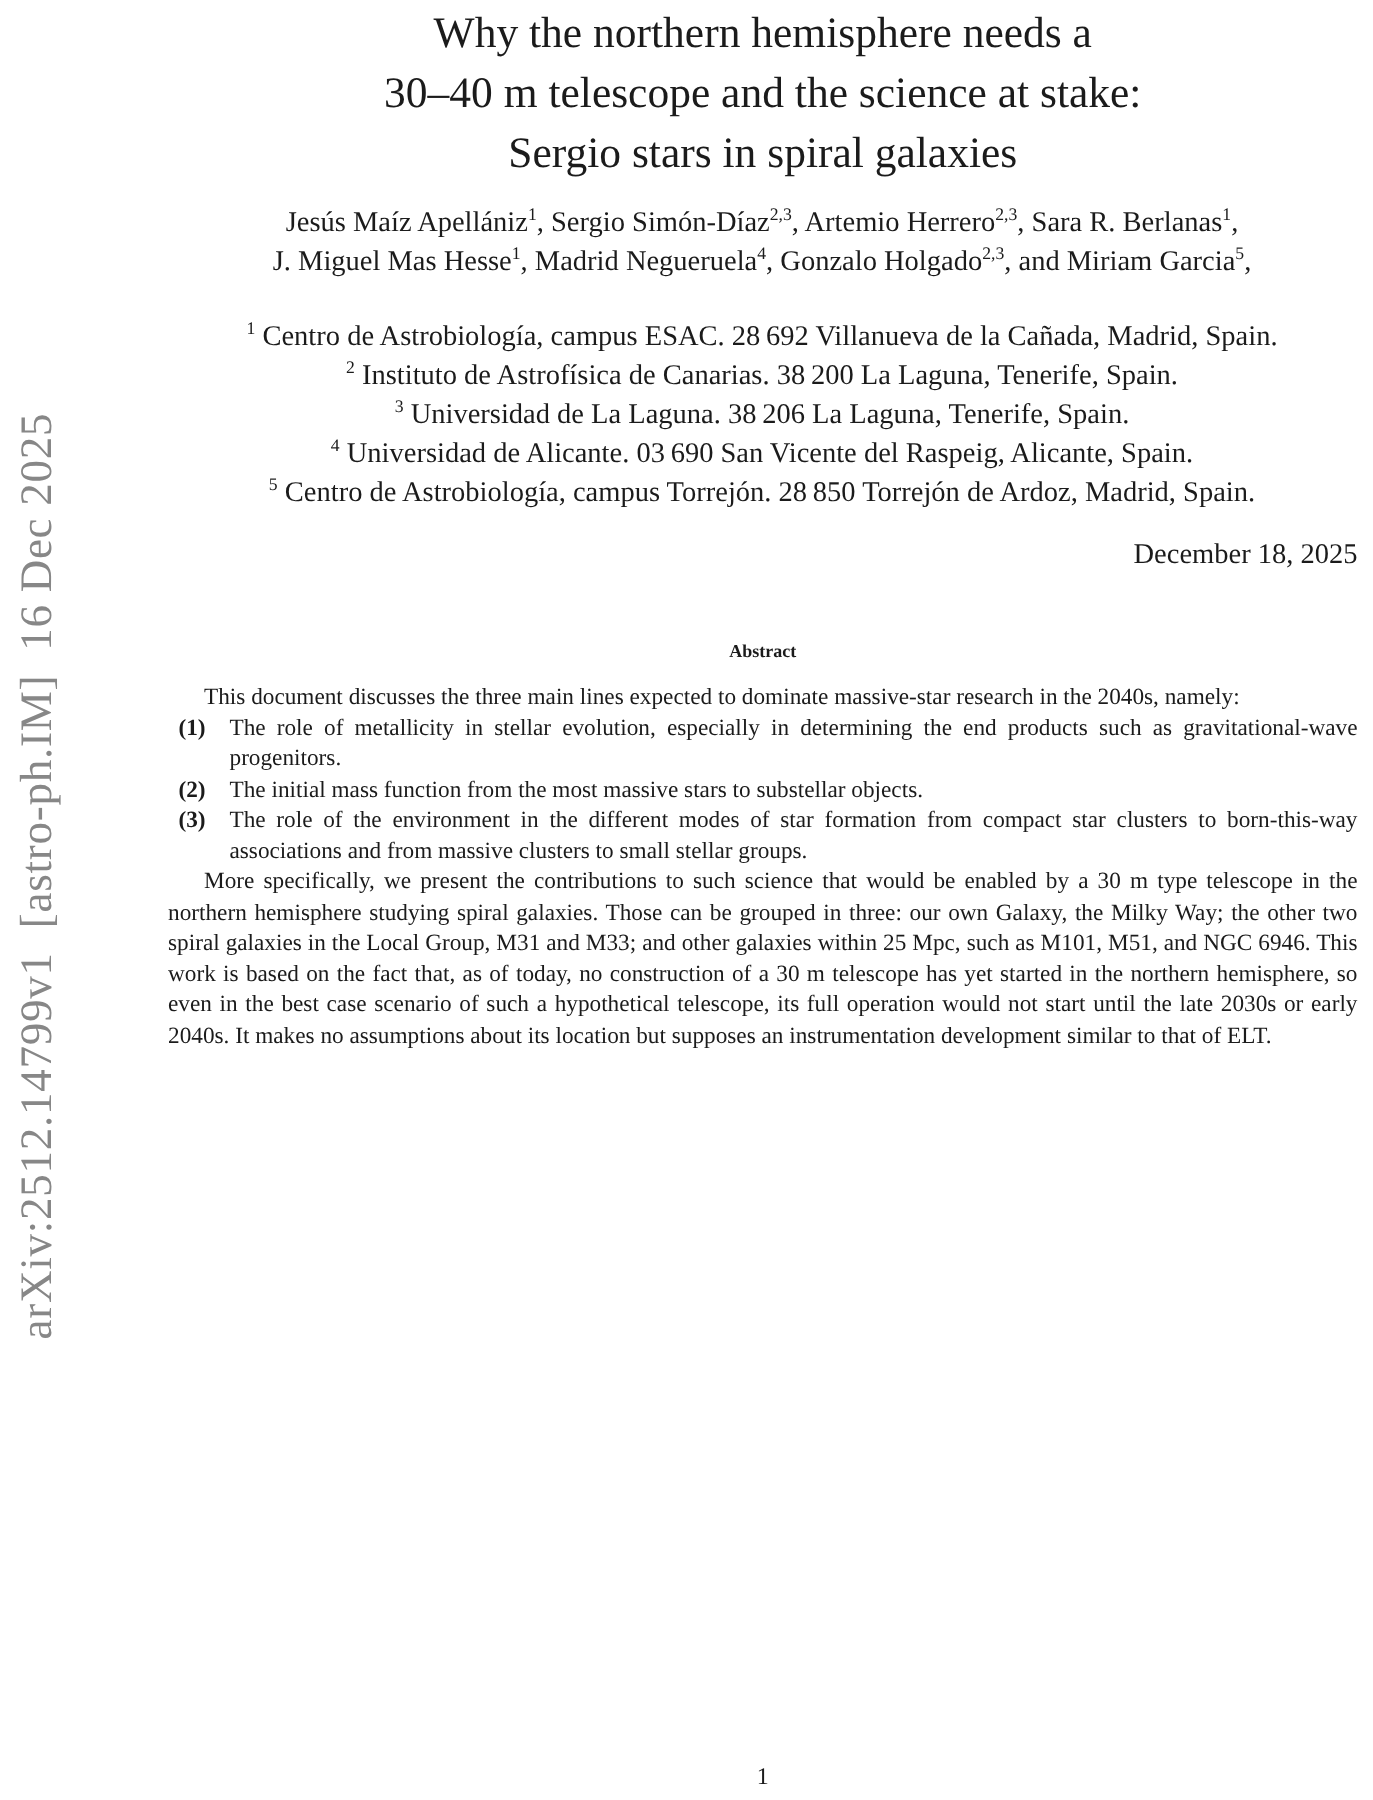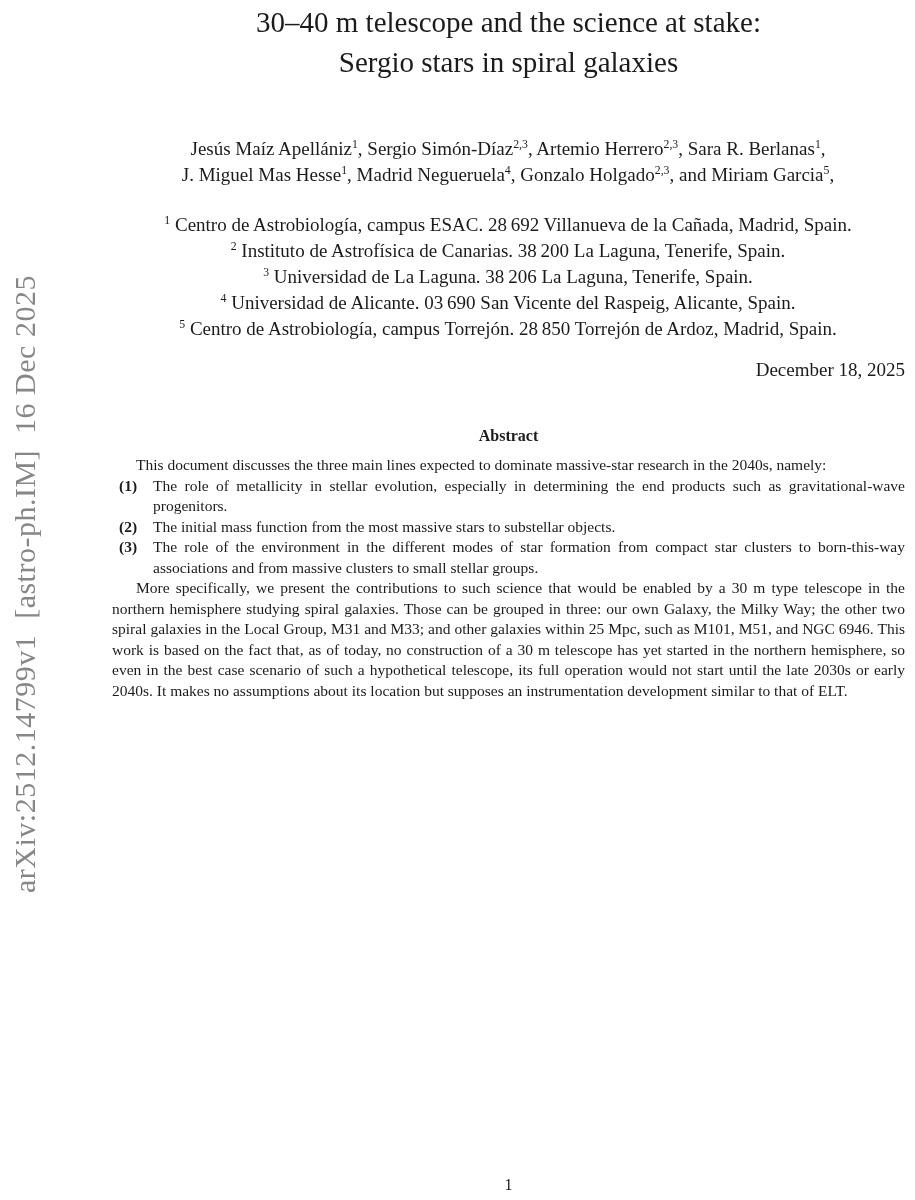--- a/index.html
+++ b/index.html
@@ -76,21 +76,21 @@
     width: 100%;
     text-align: right;
     font-size: 19px;
   }
   .abstract-heading {
     position: absolute;
     top: 427px;
     left: 0;
     width: 100%;
     text-align: center;
-    font-size: 16px;
+    font-size: 12px;
     font-weight: bold;
   }
   .abstract-body {
     position: absolute;
     top: 455px;
     left: 0;
     width: 793px;
     font-size: 15.5px;
     line-height: 20.5px;
   }
@@ -121,20 +121,21 @@
 </head>
 <body>
 
 <div class="page">
 
   <div class="arxiv-strip">arXiv:2512.14799v1  [astro-ph.IM]  16 Dec 2025</div>
 
   <div class="content">
 
     <h1 class="title">
+      <span class="tline">Why the northern hemisphere needs a</span>
       <span class="tline">30–40 m telescope and the science at stake:</span>
       <span class="tline">Sergio stars in spiral galaxies</span>
     </h1>
 
     <div class="authors">
       <div class="authors-line">
         <span><span>Jesús Maíz Apellániz</span><sup>1</sup><span>, </span></span><span><span>Sergio Simón-Díaz</span><sup>2,3</sup><span>, </span></span><span><span>Artemio Herrero</span><sup>2,3</sup><span>, </span></span><span><span>Sara R. Berlanas</span><sup>1</sup><span>,</span></span>
       </div>
       <div class="authors-line">
         <span><span>J. Miguel Mas Hesse</span><sup>1</sup><span>, </span></span><span><span>Madrid Negueruela</span><sup>4</sup><span>, </span></span><span><span>Gonzalo Holgado</span><sup>2,3</sup><span>, and </span></span><span><span>Miriam Garcia</span><sup>5</sup><span>,</span></span>

